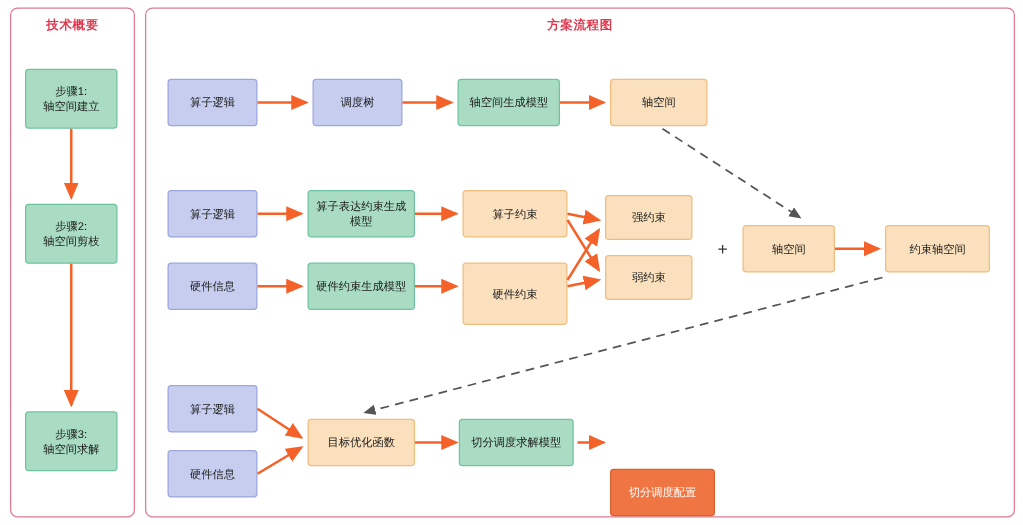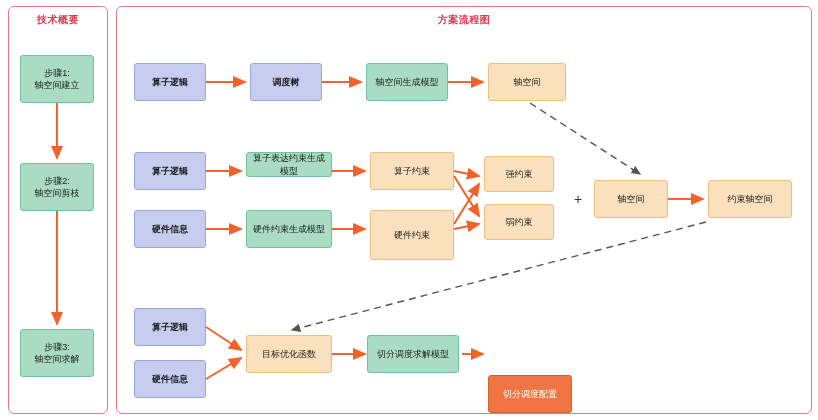--- a/index.html
+++ b/index.html
@@ -51,21 +51,21 @@
     display: flex;
     align-items: center;
     justify-content: center;
     text-align: center;
     font-size: 9px;
     line-height: 1.35;
     color: #1a1a1a;
     padding: 2px 3px;
     white-space: pre-line;
   }
-  .n-blue   { background: #c6cdee; border: 1px solid #9aa6dd; font-weight: bold; }
+  .n-blue   { background: #c6cdee; border: 1px solid #9aa6dd; }
   .n-green  { background: #a9dcc3; border: 1px solid #6fc3a0; }
   .n-orange { background: #fbe0bd; border: 1px solid #f0bd7e; }
   .n-deep   { background: #ef7542; border: 1px solid #d9602f; color: #ffffff; }
   .n-step   { background: #a9dcc3; border: 1px solid #6fc3a0; }
   svg.arrows {
     position: absolute;
     left: 0; top: 0;
     width: 818px;
     height: 420px;
     pointer-events: none;
@@ -95,21 +95,21 @@
   <div class="panel" id="right-panel">
     <div class="panel-title">方案流程图</div>
   </div>
 
   <div class="node n-blue" style="left:134px; top:63px;  width:72px; height:38px;">算子逻辑</div>
   <div class="node n-blue" style="left:250px; top:63px;  width:72px; height:38px;">调度树</div>
   <div class="node n-green" style="left:366px; top:63px;  width:82px; height:38px;">轴空间生成模型</div>
   <div class="node n-orange" style="left:488px; top:63px;  width:78px; height:38px;">轴空间</div>
 
   <div class="node n-blue" style="left:134px; top:152px; width:72px; height:38px;">算子逻辑</div>
-  <div class="node n-green" style="left:246px; top:152px; width:86px; height:25px;">算子表达约束生成模型</div>
+  <div class="node n-green" style="left:246px; top:152px; width:86px; height:38px;">算子表达约束生成模型</div>
   <div class="node n-orange" style="left:370px; top:152px; width:84px; height:38px;">算子约束</div>
   <div class="node n-orange" style="left:484px; top:156px; width:70px; height:36px;">强约束</div>
 
   <div class="node n-blue" style="left:134px; top:210px; width:72px; height:38px;">硬件信息</div>
   <div class="node n-green" style="left:246px; top:210px; width:86px; height:38px;">硬件约束生成模型</div>
   <div class="node n-orange" style="left:370px; top:210px; width:84px; height:50px;">硬件约束</div>
   <div class="node n-orange" style="left:484px; top:204px; width:70px; height:36px;">弱约束</div>
 
   <div class="plus" style="left:574px; top:191px;">+</div>
   <div class="node n-orange" style="left:594px; top:180px; width:74px; height:38px;">轴空间</div>

